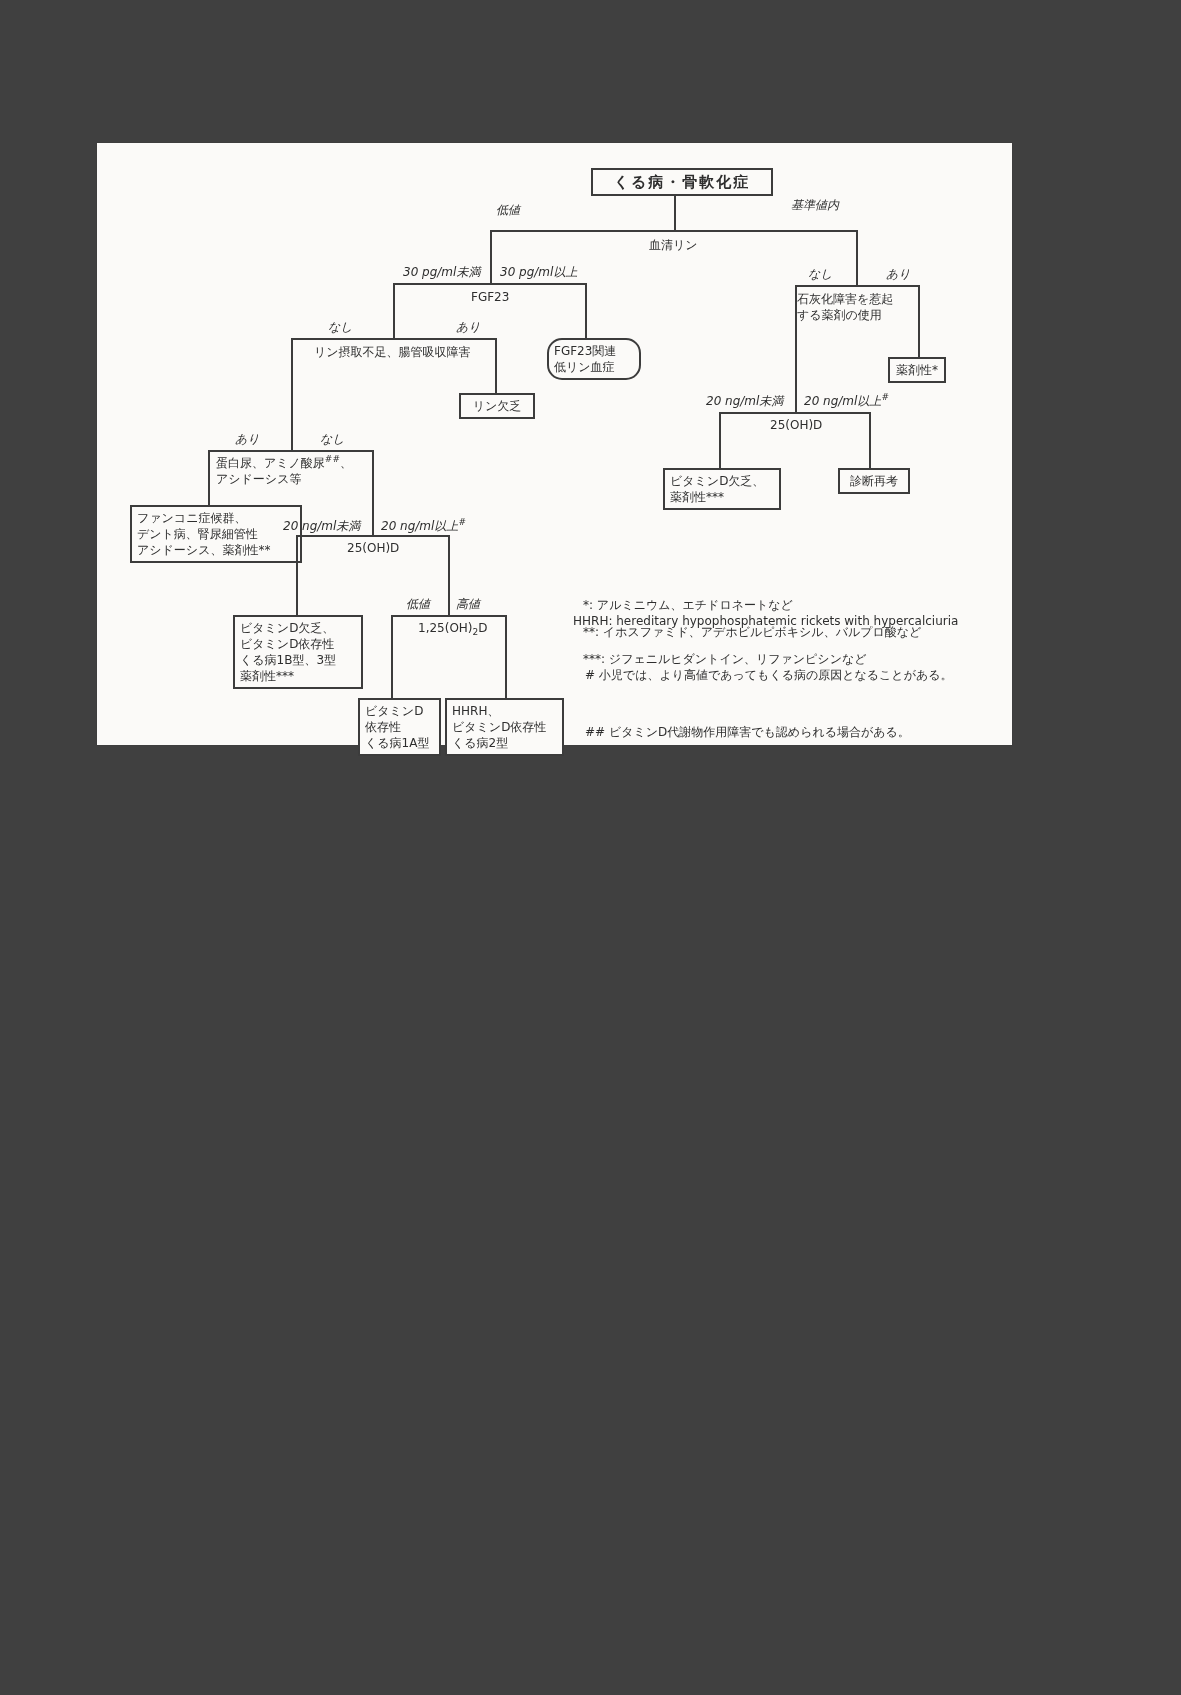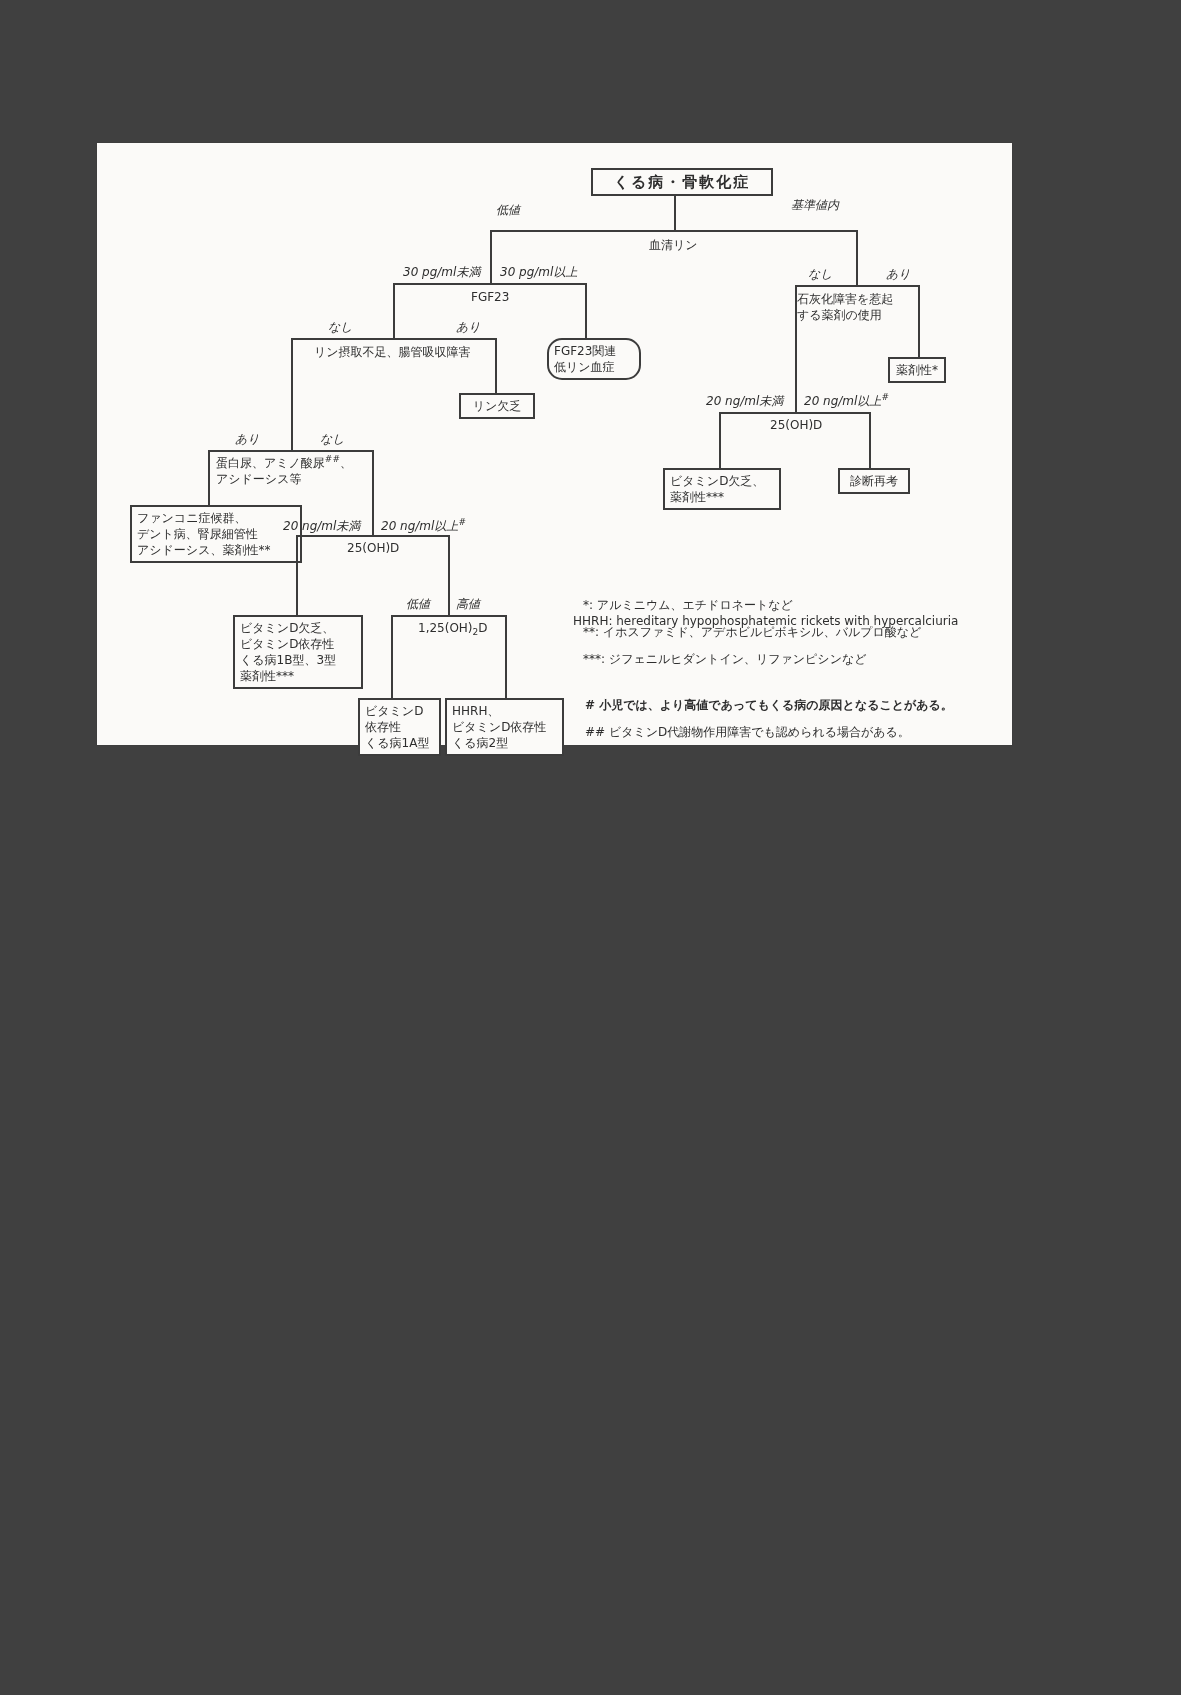--- a/index.html
+++ b/index.html
@@ -157,17 +157,17 @@
 
     <div class="box center" style="left:741px;top:325px;width:58px;">
       <span>診断再考</span>
     </div>
 
     <span class="note" style="left:476px;top:427px;margin-top:44px;">HHRH: hereditary hypophosphatemic rickets with hypercalciuria</span>
     <span class="note" style="left:486px;top:455px;">*: アルミニウム、エチドロネートなど</span>
     <span class="note" style="left:486px;top:482px;">**: イホスファミド、アデホビルピボキシル、バルプロ酸など</span>
     <span class="note" style="left:486px;top:509px;">***: ジフェニルヒダントイン、リファンピシンなど</span>
 
-    <span class="note" style="left:488px;top:555px;font-weight:bold;"># 小児では、より高値であってもくる病の原因となることがある。</span>
+    <span class="note" style="left:488px;top:525px;"># 小児では、より高値であってもくる病の原因となることがある。</span>
     <span class="note" style="left:488px;top:582px;">## ビタミンD代謝物作用障害でも認められる場合がある。</span>
 
   </div>
 </div>
 
 </body></html>

